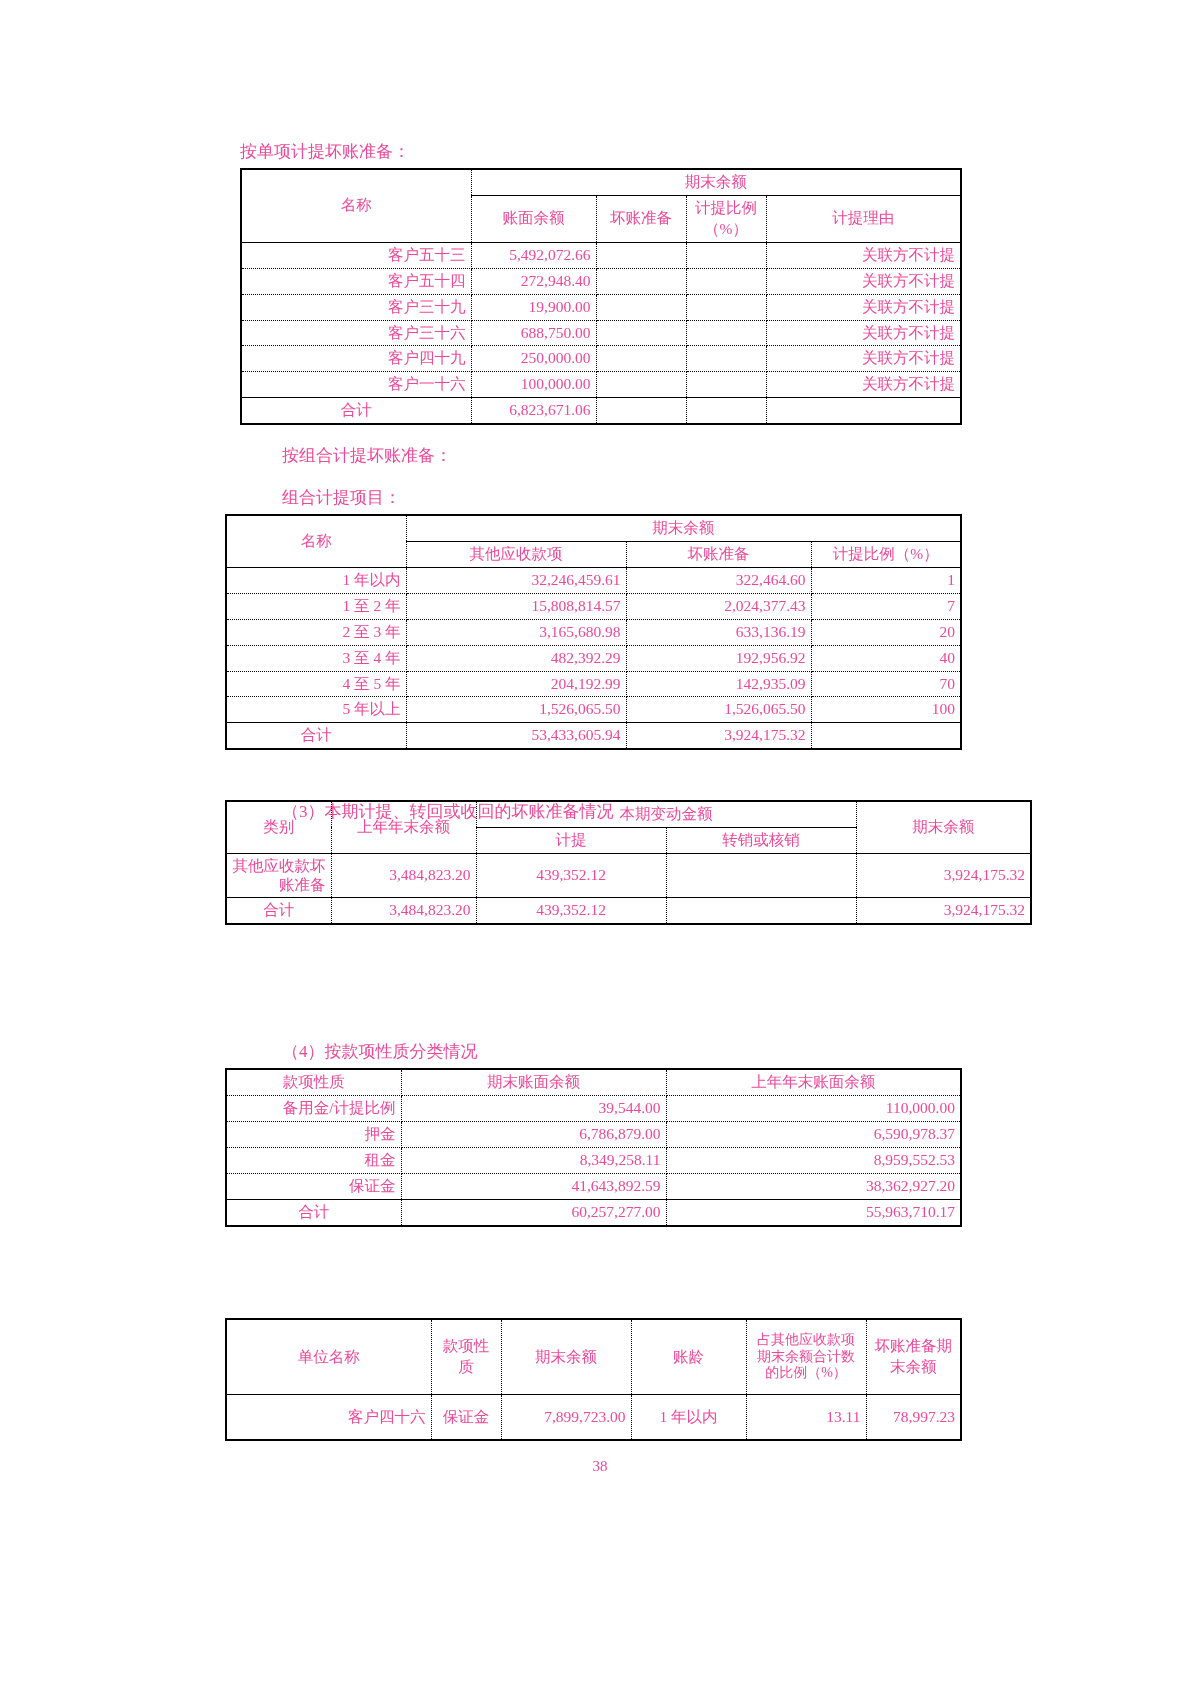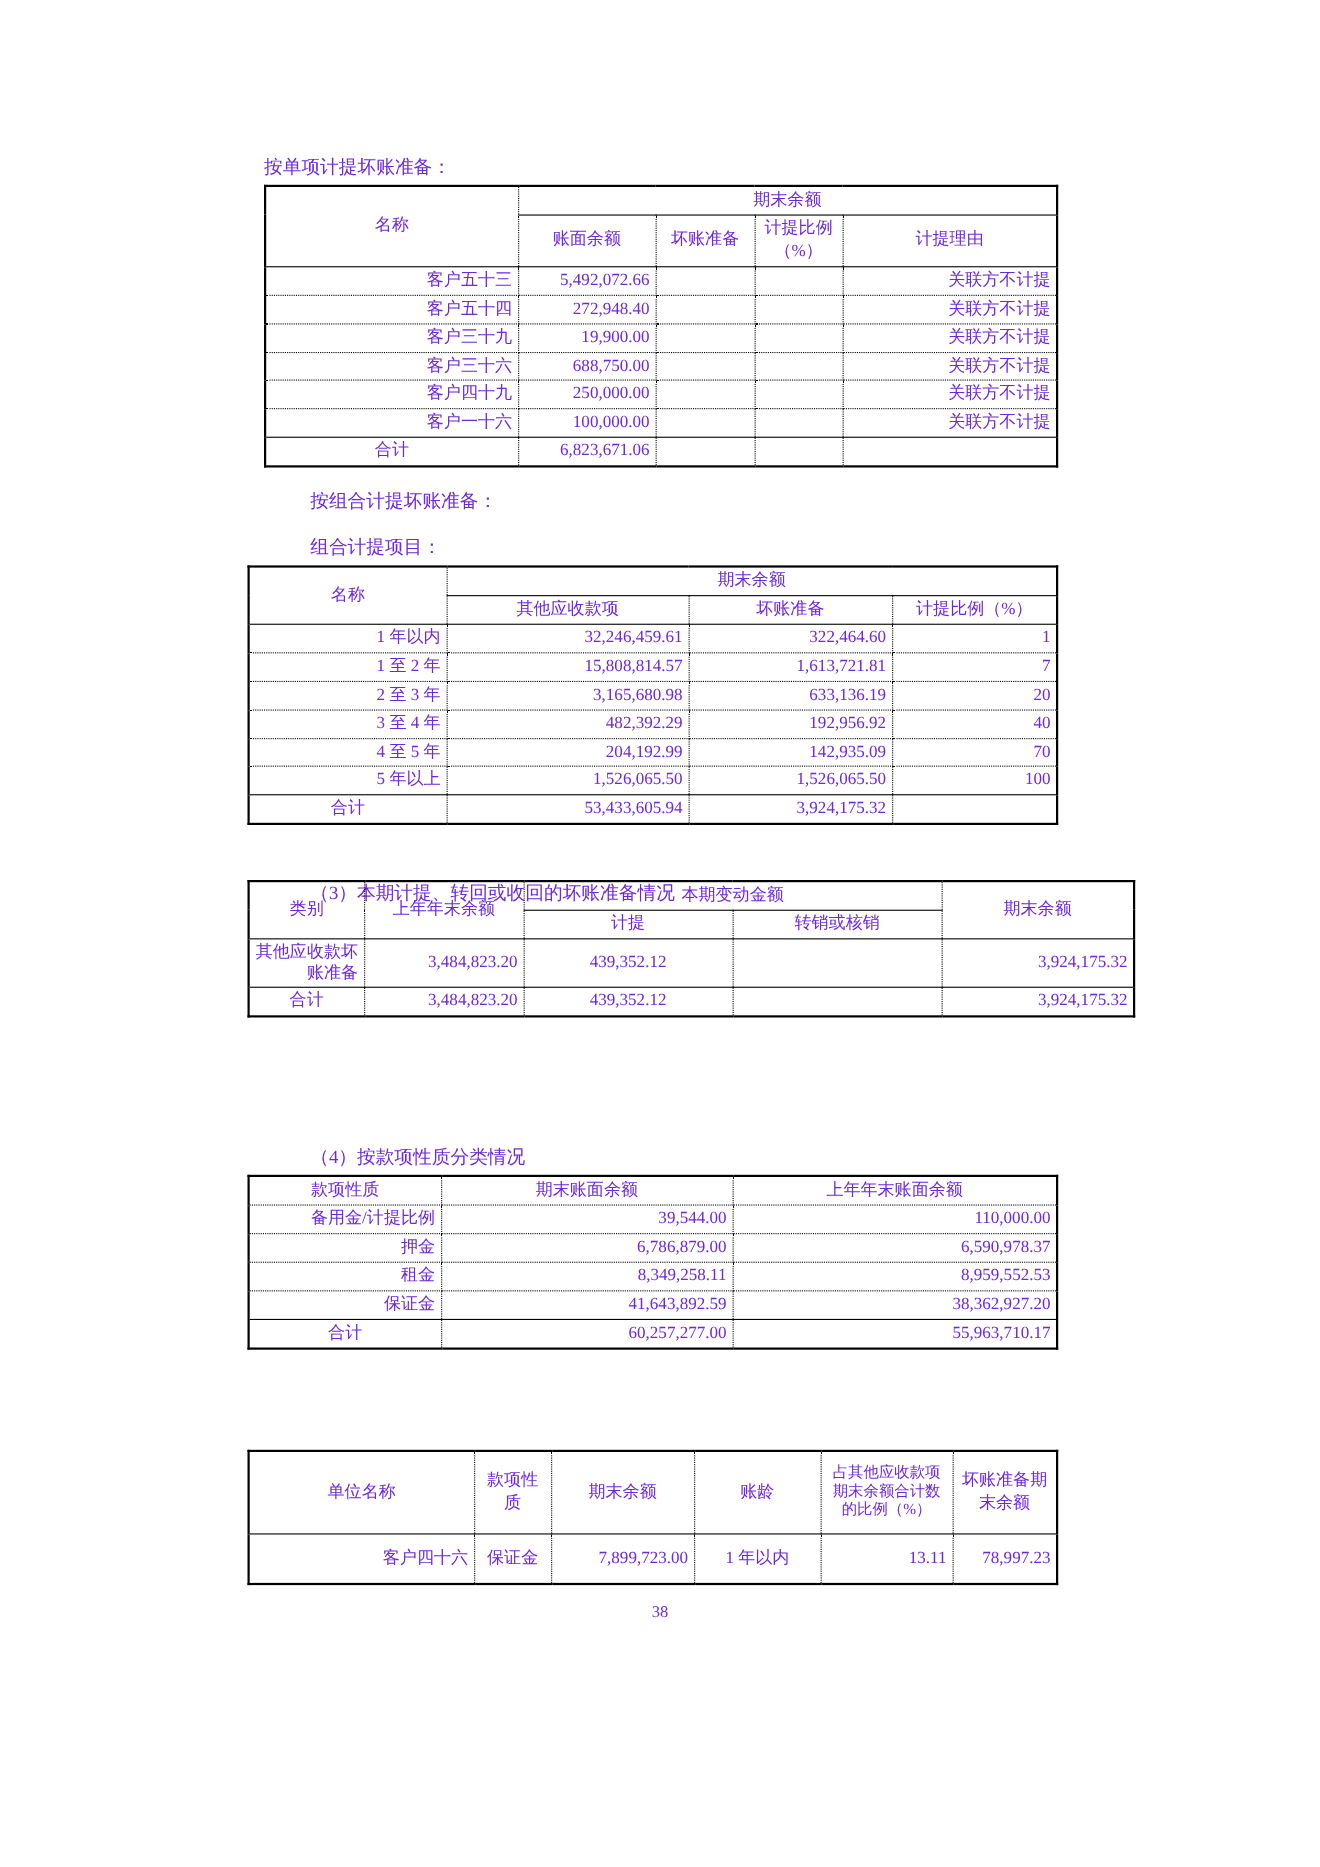--- a/index.html
+++ b/index.html
@@ -7,21 +7,21 @@
     padding: 0;
     background: #b0b0b0;
   }
   .page {
     width: 1200px;
     height: 1697px;
     background: #ffffff;
     position: relative;
     margin: 0 auto;
     font-family: "Liberation Serif", "DejaVu Serif", serif;
-    color: #6d28d9;
+    color: #ec4899;
     overflow: hidden;
   }
   .content {
     position: absolute;
     left: 0;
     top: 0;
     width: 1200px;
     height: 1697px;
     padding: 0;
   }
@@ -174,21 +174,21 @@
       </tr>
       <tr class="solidt">
         <td class="l lft">1 年以内</td>
         <td class="r">32,246,459.61</td>
         <td class="r">322,464.60</td>
         <td class="r rgt">1</td>
       </tr>
       <tr>
         <td class="l lft">1 至 2 年</td>
         <td class="r">15,808,814.57</td>
-        <td class="r">1,613,721.81</td>
+        <td class="r">2,024,377.43</td>
         <td class="r rgt">7</td>
       </tr>
       <tr>
         <td class="l lft">2 至 3 年</td>
         <td class="r">3,165,680.98</td>
         <td class="r">633,136.19</td>
         <td class="r rgt">20</td>
       </tr>
       <tr>
         <td class="l lft">3 至 4 年</td>

